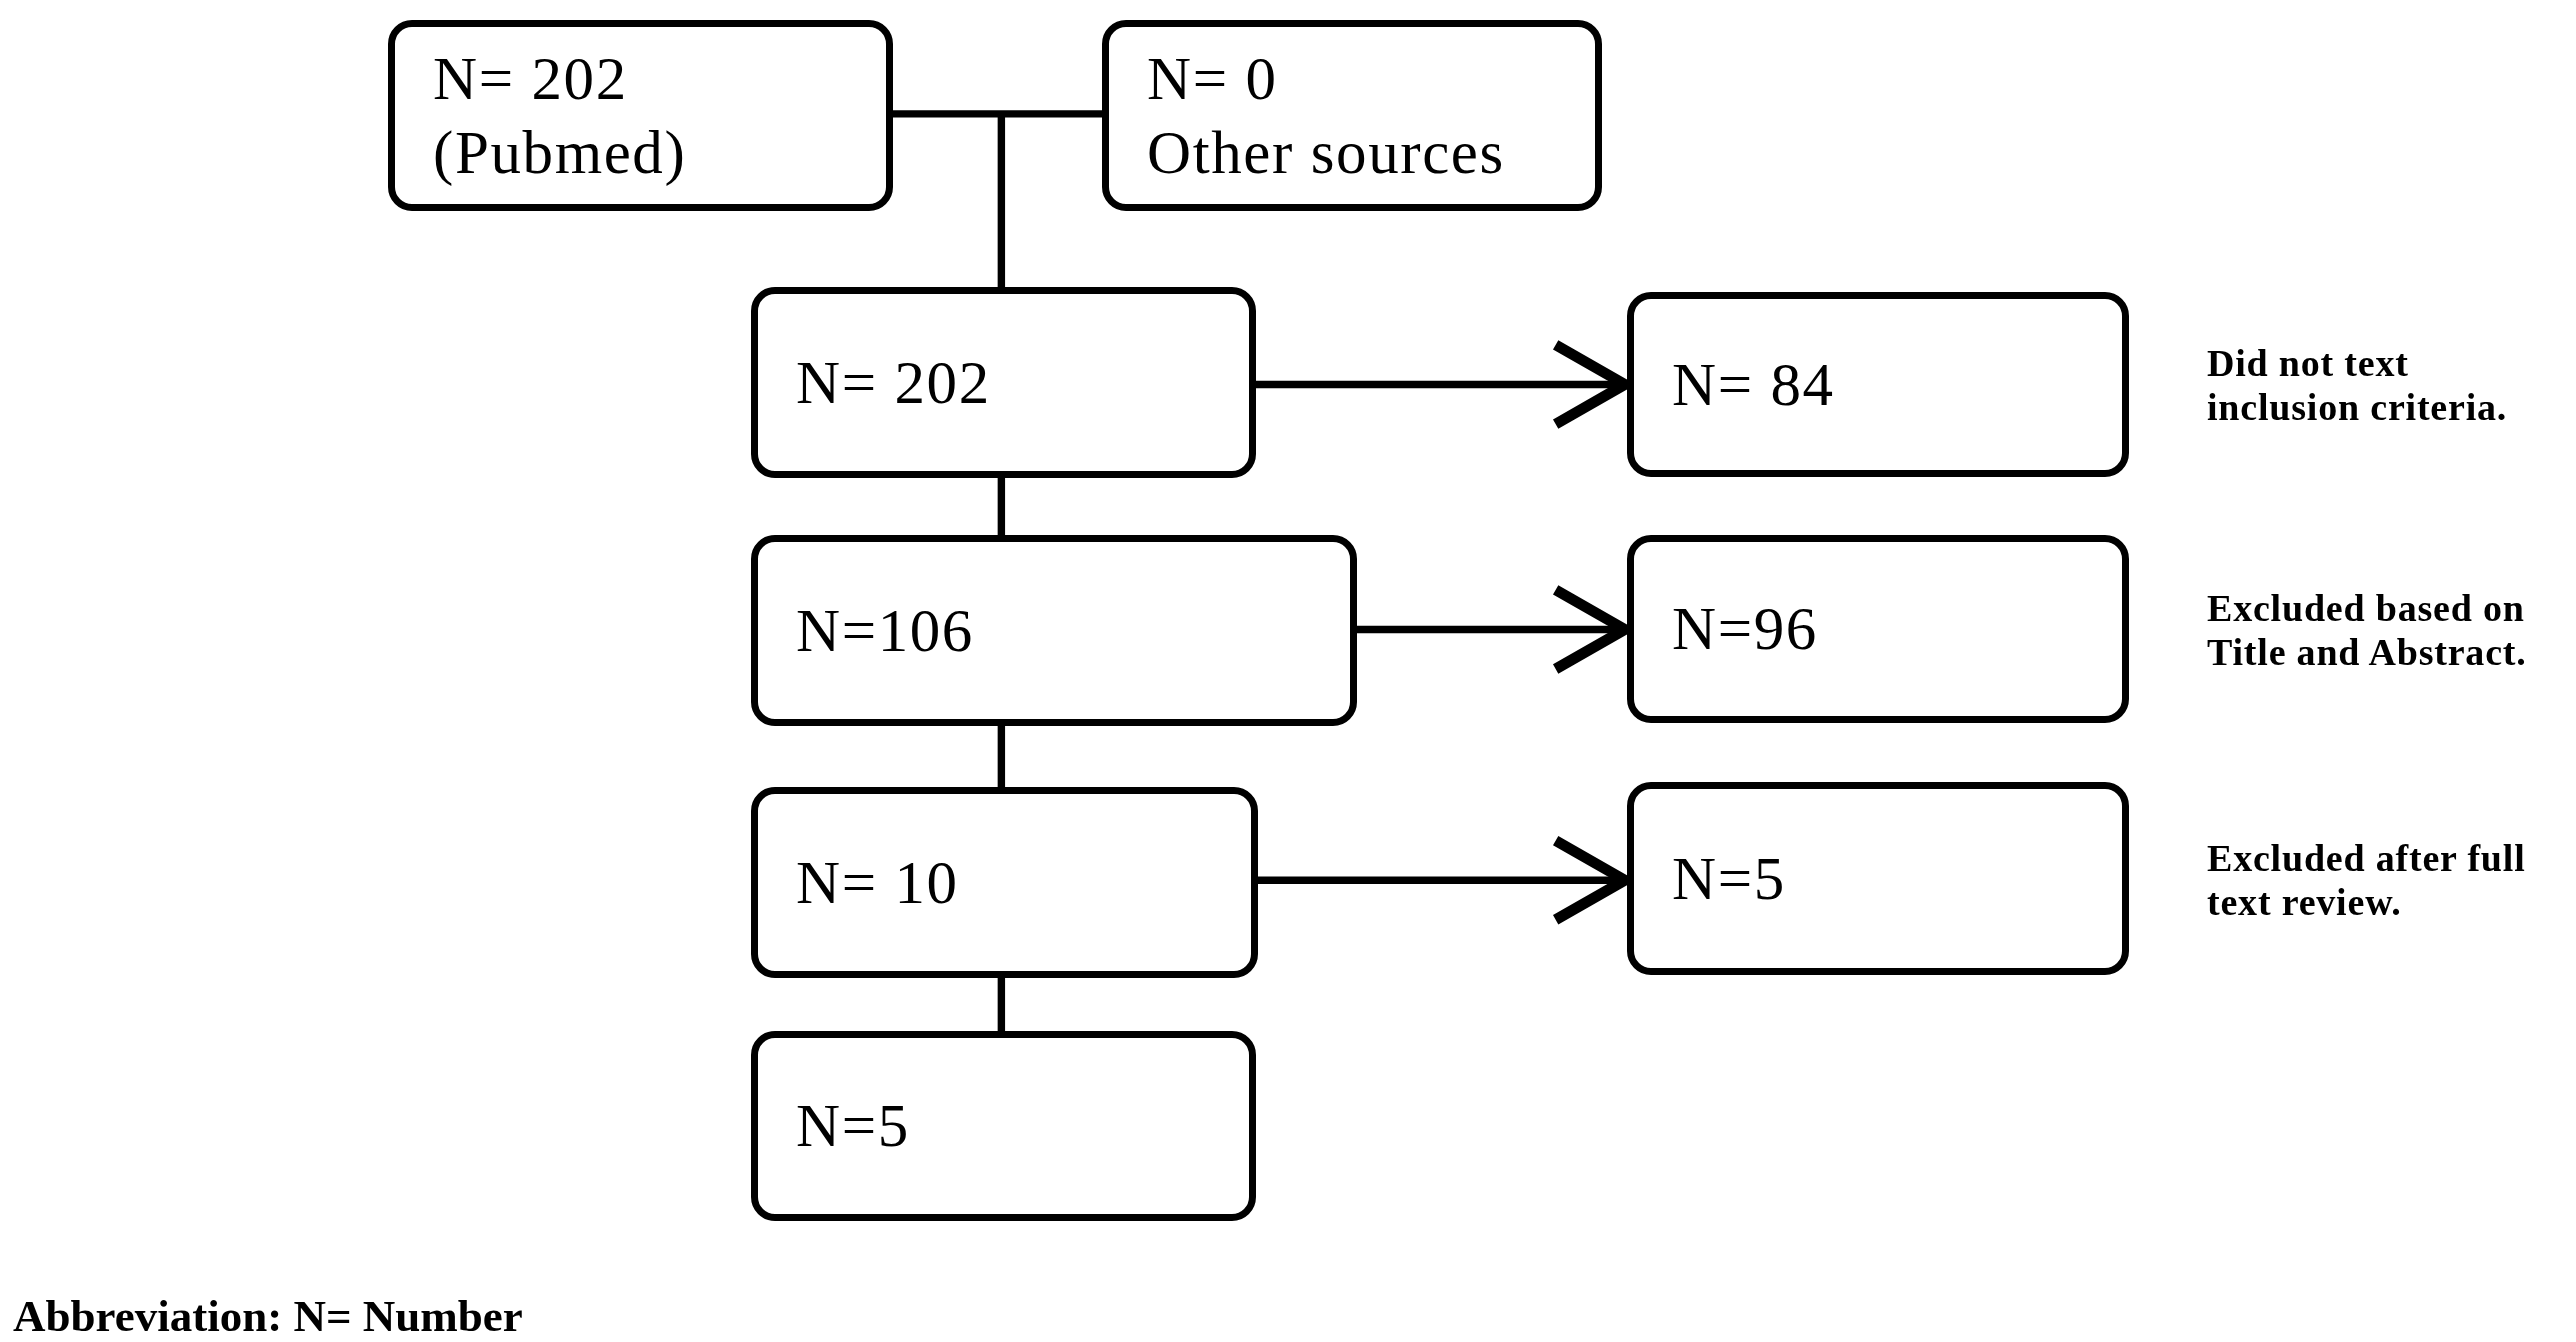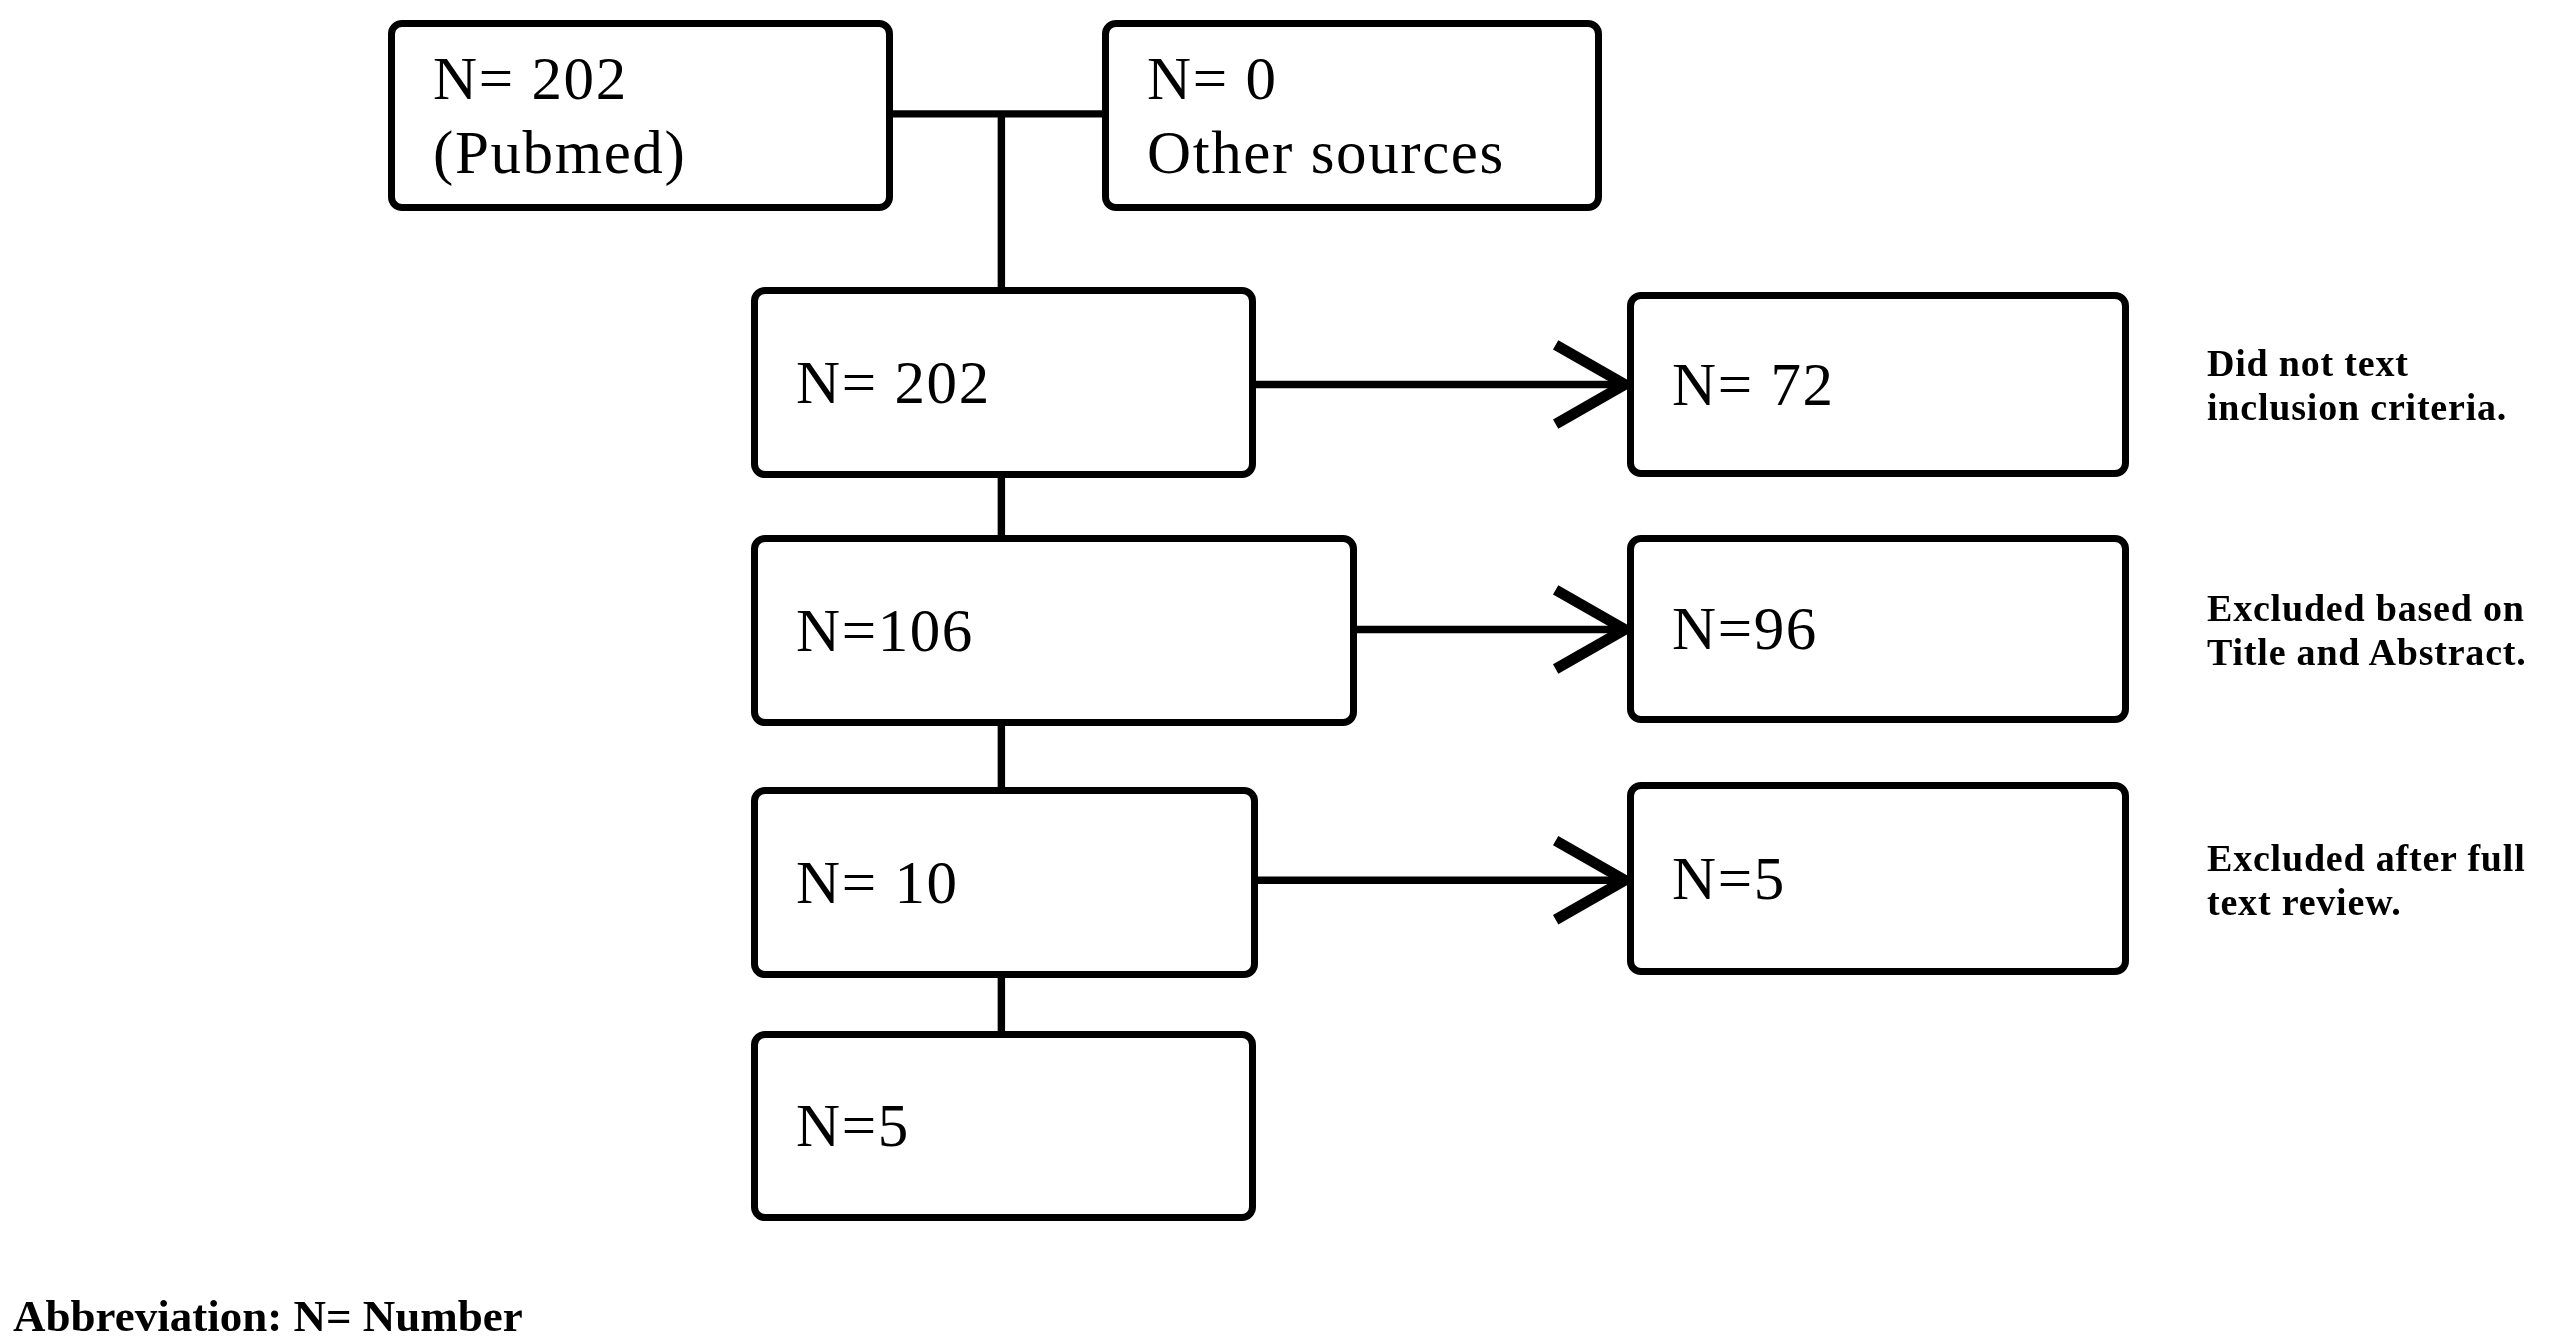--- a/index.html
+++ b/index.html
@@ -20,21 +20,21 @@
     position: absolute;
     left: 0;
     top: 0;
     width: 2576px;
     height: 1343px;
   }
   .box {
     position: absolute;
     box-sizing: border-box;
     border: 7.4px solid #000000;
-    border-radius: 14px;
+    border-radius: 24px;
     background: #ffffff;
     display: flex;
     flex-direction: column;
     justify-content: center;
     padding-left: 38px;
     font-size: 61px;
     line-height: 74px;
     letter-spacing: 1.6px;
     white-space: nowrap;
   }
@@ -118,21 +118,21 @@
 
   <div class="box box-fulltext">
     <span class="bline">N= 10</span>
   </div>
 
   <div class="box box-included">
     <span class="bline">N=5</span>
   </div>
 
   <div class="box box-excluded-1">
-    <span class="bline">N= 72</span>
+    <span class="bline">N= 84</span>
   </div>
 
   <div class="box box-excluded-2">
     <span class="bline">N=96</span>
   </div>
 
   <div class="box box-excluded-3">
     <span class="bline">N=5</span>
   </div>
 

